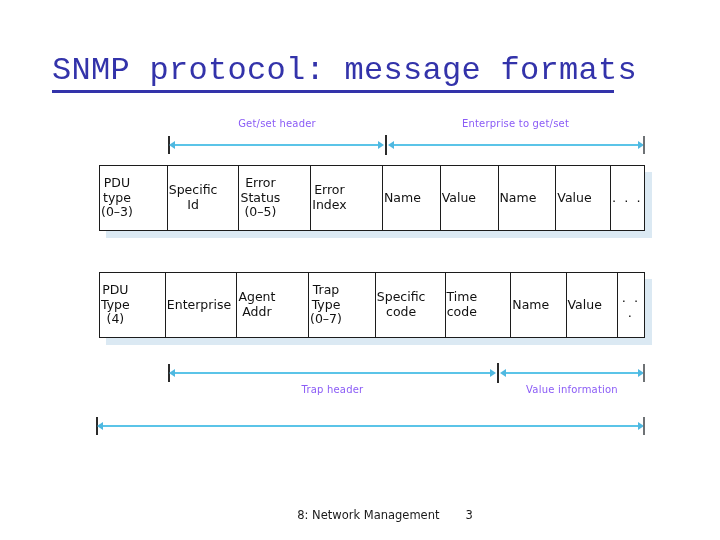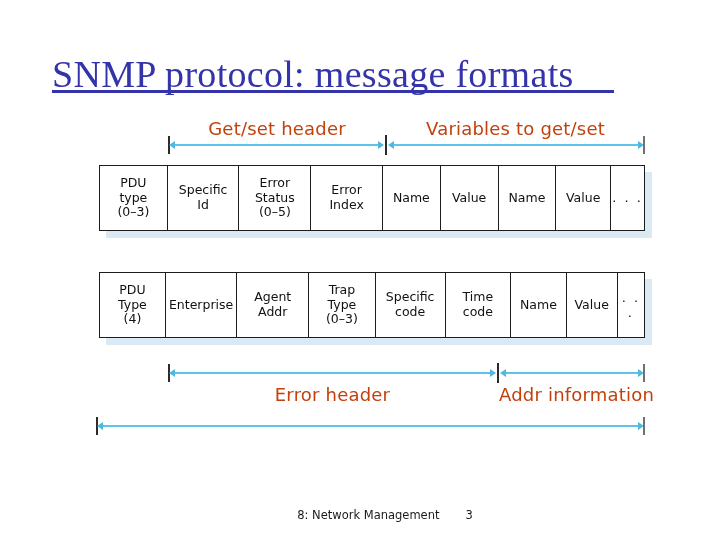--- a/index.html
+++ b/index.html
@@ -14,22 +14,22 @@
     overflow: hidden;
     font-family: "Liberation Sans", sans-serif;
     -webkit-font-smoothing: none;
   }
 
   
   #slide-title {
     position: absolute;
     left: 52px;
     top: 52px;
-    font-family: Liberation Serif, serif;
-    font-size: 38px;
+    font-family: Liberation Mono, monospace;
+    font-size: 32px;
     font-weight: 400;
     letter-spacing: 0.3px;
     color: #3333aa;
     white-space: nowrap;
   }
   #title-underline {
     position: absolute;
     left: 52px;
     top: 90px;
     width: 562px;
@@ -43,22 +43,22 @@
     left: 0;
     top: 0;
     width: 720px;
     height: 540px;
   }
 
   
   .span-label {
     position: absolute;
     font-family: "DejaVu Sans", sans-serif;
-    font-size: 18px;
-    color: #c2410c;
+    font-size: 10px;
+    color: #8b5cf6;
     text-align: center;
     white-space: nowrap;
     letter-spacing: 0.2px;
   }
 
   
   .arrow-row {
     position: absolute;
     height: 14px;
   }
@@ -109,21 +109,20 @@
     box-sizing: border-box;
     border: 1.5px solid #1c1c1c;
     background: #ffffff;
     box-shadow: 7px 7px 0 0 #dbe9f3;
   }
   .pdu-cell {
     box-sizing: border-box;
     border-right: 1.5px solid #1c1c1c;
     display: flex;
     align-items: center;
-    justify-content: center;
     text-align: center;
     font-family: "DejaVu Sans", sans-serif;
     font-size: 12.5px;
     line-height: 1.18;
     color: #111111;
     padding: 2px 1px;
     overflow: hidden;
   }
   .pdu-cell:last-child {
     border-right: none;
@@ -157,21 +156,21 @@
 </head>
 <body>
 
 <div id="slide-title">SNMP protocol: message formats</div>
 <div id="title-underline"></div>
 
 <div id="diagram">
 
   <div class="span-label" style="left:168px; top:118px; width:218px;">Get/set header</div>
 
-  <div class="span-label" style="left:386px; top:118px; width:259px;">Variables to get/set</div>
+  <div class="span-label" style="left:386px; top:118px; width:259px;">Enterprise to get/set</div>
 
   <div class="arrow-row" style="left:0px; top:138px; width:720px;">
 
     <div class="arrow-seg" style="left:168px; width:217px;">
       <div class="tick dark" style="left:0px;"></div>
       <div class="arrow-line"></div>
       <div class="arrow-head left"></div>
       <div class="arrow-head right"></div>
     </div>
 
@@ -230,21 +229,21 @@
     <div class="pdu-cell" style="width:74px;">
         <span class="cell-text">Enterprise</span>
       </div>
     <div class="pdu-cell" style="width:74px;">
         <span class="cell-text">Agent
 Addr</span>
       </div>
     <div class="pdu-cell" style="width:69px;">
         <span class="cell-text">Trap
 Type
-(0–3)</span>
+(0–7)</span>
       </div>
     <div class="pdu-cell" style="width:72px;">
         <span class="cell-text">Specific
 code</span>
       </div>
     <div class="pdu-cell" style="width:68px;">
         <span class="cell-text">Time
 code</span>
       </div>
     <div class="pdu-cell" style="width:57px;">
@@ -270,23 +269,23 @@
     <div class="tick dark" style="position:absolute; left:497px; top:-3px; height:20px;"></div>
 
     <div class="arrow-seg" style="left:499px; width:146px;">
       <div class="arrow-line"></div>
       <div class="arrow-head left"></div>
       <div class="arrow-head right"></div>
       <div class="tick" style="right:0px;"></div>
     </div>
   </div>
 
-  <div class="span-label" style="left:168px; top:384px; width:329px;">Error header</div>
-
-  <div class="span-label" style="left:499px; top:384px; width:146px;">Addr information</div>
+  <div class="span-label" style="left:168px; top:384px; width:329px;">Trap header</div>
+
+  <div class="span-label" style="left:499px; top:384px; width:146px;">Value information</div>
 
   <div class="arrow-row" style="left:0px; top:419px; width:720px;">
     <div class="arrow-seg" style="left:96px; width:549px;">
       <div class="tick dark" style="left:0px;"></div>
       <div class="arrow-line"></div>
       <div class="arrow-head left"></div>
       <div class="arrow-head right"></div>
       <div class="tick" style="right:0px;"></div>
     </div>
   </div>

